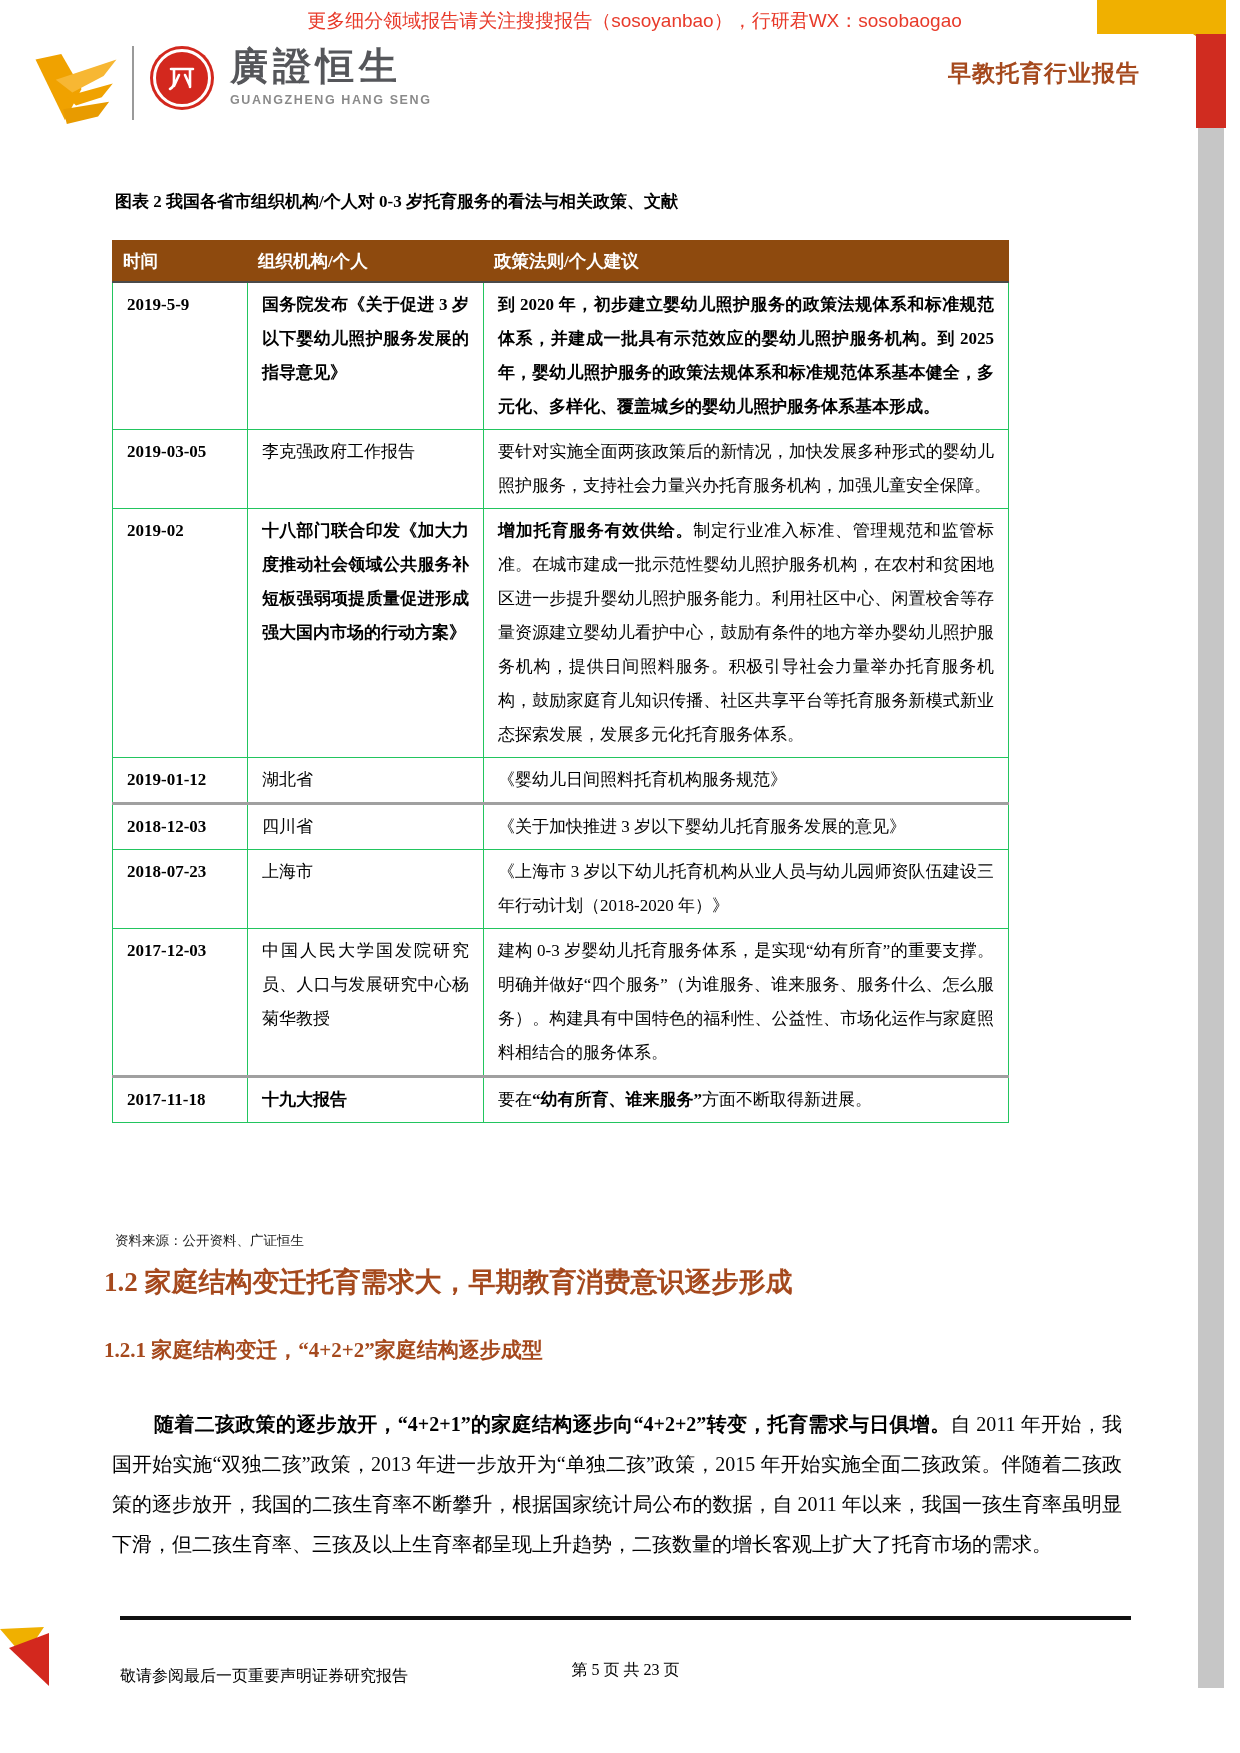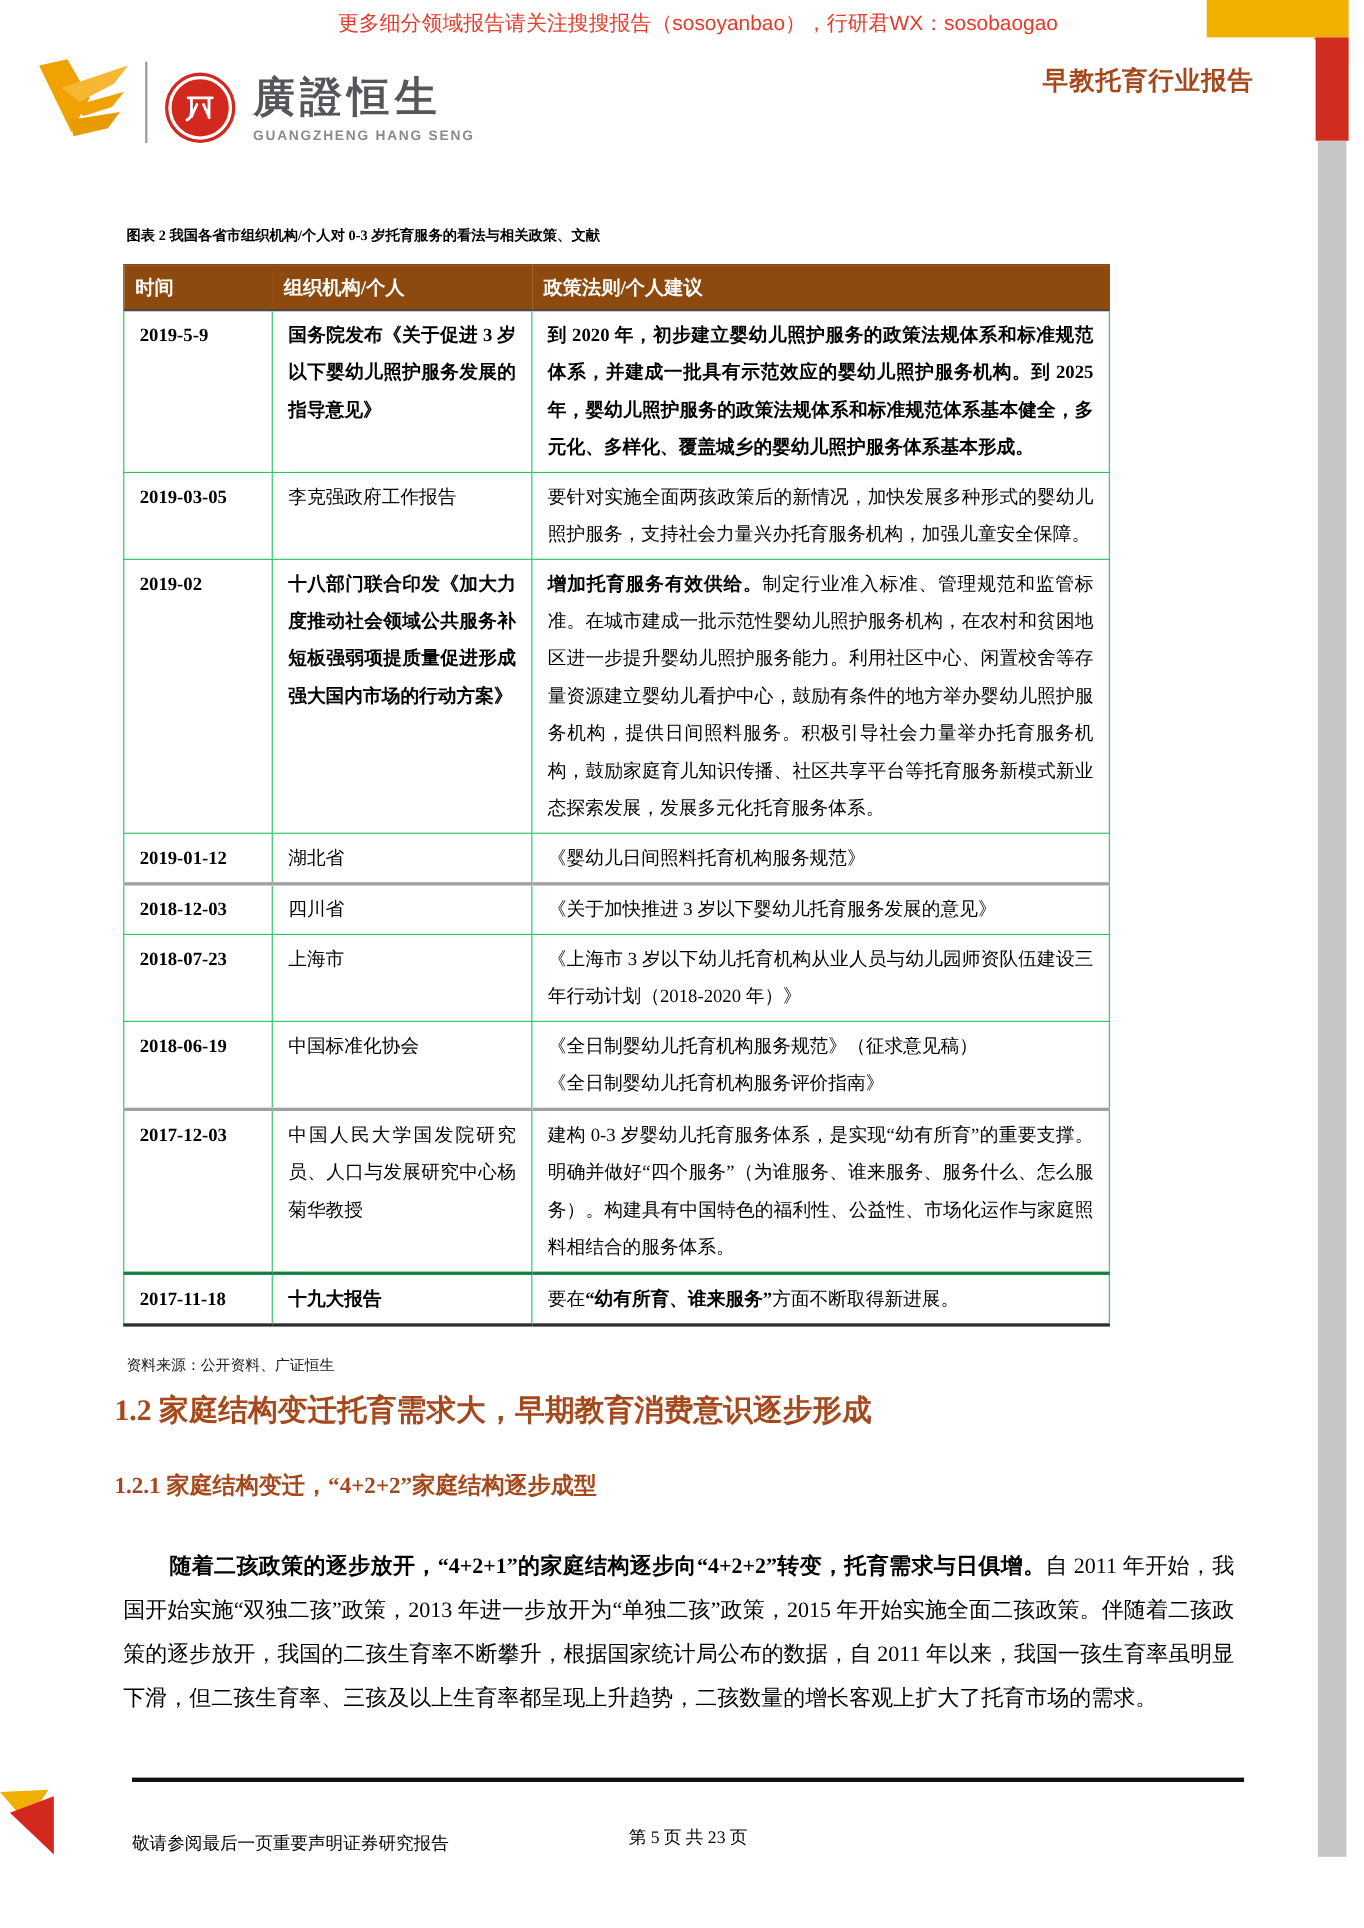--- a/index.html
+++ b/index.html
@@ -4,21 +4,21 @@
 <style>
   html,body{margin:0;padding:0;background:#fff;}
   .page{position:relative;width:1240px;height:1753px;background:#fff;overflow:hidden;
         font-family:"Liberation Serif",serif;color:#000;padding-left:29px;}
 
   
   .banner{position:absolute;top:8px;left:0;width:100%;text-align:center;
           color:#e83a2a;font-size:19px;font-family:"Liberation Sans",sans-serif;}
 
   
-  .brand{position:absolute;left:30px;top:46px;display:flex;align-items:flex-end;}
+  .brand{position:absolute;left:30px;top:46px;display:flex;align-items:flex-start;}
   .ye{width:92px;height:84px;}
   .vbar{width:2px;height:74px;background:#9a9a9a;margin:0 16px 0 10px;}
   .seal{width:64px;height:64px;border-radius:50%;background:#d3281e;
         display:flex;align-items:center;justify-content:center;flex:none;}
   .seal-ring{width:52px;height:52px;border:3px solid #fff;border-radius:50%;
         display:flex;align-items:center;justify-content:center;}
   .brand-text{margin-left:16px;font-family:"Liberation Sans",sans-serif;}
   .brand-cn{font-size:38px;font-weight:bold;color:#55565a;letter-spacing:5px;line-height:1.1;}
   .brand-en{font-size:12.5px;font-weight:bold;color:#8a8a8a;letter-spacing:1.6px;margin-top:5px;}
 
@@ -27,21 +27,21 @@
 
   
   .deco-bar-yellow{position:absolute;left:1097px;top:0;width:129px;height:34px;background:#f0b000;}
   .deco-fold{position:absolute;left:1193px;top:34px;width:33px;height:24px;background:#d49000;
         clip-path:polygon(0 0,100% 0,100% 100%);}
   .deco-bar-red{position:absolute;left:1196px;top:34px;width:30px;height:94px;background:#d02c20;}
   .deco-bar-gray{position:absolute;left:1198px;top:128px;width:26px;height:1560px;background:#c6c6c6;}
   .deco-bl{position:absolute;left:0;top:1624px;}
 
   
-  .caption{position:absolute;left:115px;top:190px;font-size:13px;font-weight:bold;margin-top:15px;}
+  .caption{position:absolute;left:115px;top:190px;font-size:17px;font-weight:bold;}
   table.policy{position:absolute;left:112px;top:240px;width:896px;border-collapse:collapse;
         table-layout:fixed;font-size:17px;}
   table.policy th{background:#8e4a0e;color:#fff;text-align:left;font-weight:bold;
         padding:8px 10px;border:1px solid #8e4a0e;border-bottom:2px solid #4a4a4a;font-size:17.5px;}
   table.policy td{border:1px solid #22c55e;vertical-align:top;padding:5px 14px;
         line-height:2.0;text-align:justify;}
   td.c-time{padding-left:10px;white-space:nowrap;text-align:left;font-weight:bold;}
   td.c-org{padding-right:36px;text-align:left;}
   td.c-policy{padding-right:16px;}
   tr.em td.c-time,tr.em td.c-org{font-weight:bold;}
@@ -136,25 +136,20 @@
           <td class="c-time">2018-12-03</td>
           <td class="c-org">四川省</td>
           <td class="c-policy"><span>《关于加快推进 3 岁以下婴幼儿托育服务发展的意见》</span></td>
         </tr>
         <tr>
           <td class="c-time">2018-07-23</td>
           <td class="c-org">上海市</td>
           <td class="c-policy"><span>《上海市 3 岁以下幼儿托育机构从业人员与幼儿园师资队伍建设三年行动计划（2018-2020 年）》</span></td>
         </tr>
         <tr>
-          <td class="c-time">2018-06-19</td>
-          <td class="c-org">中国标准化协会</td>
-          <td class="c-policy"><span>《全日制婴幼儿托育机构服务规范》（征求意见稿）</span><br><span>《全日制婴幼儿托育机构服务评价指南》</span></td>
-        </tr>
-        <tr>
           <td class="c-time">2017-12-03</td>
           <td class="c-org">中国人民大学国发院研究员、人口与发展研究中心杨菊华教授</td>
           <td class="c-policy"><span>建构 0-3 岁婴幼儿托育服务体系，是实现“幼有所育”的重要支撑。明确并做好“四个服务”（为谁服务、谁来服务、服务什么、怎么服务）。构建具有中国特色的福利性、公益性、市场化运作与家庭照料相结合的服务体系。</span></td>
         </tr>
         <tr class="em">
           <td class="c-time">2017-11-18</td>
           <td class="c-org">十九大报告</td>
           <td class="c-policy"><span>要在</span><span class="b">“幼有所育、谁来服务”</span><span>方面不断取得新进展。</span></td>
         </tr>
       </tbody>

